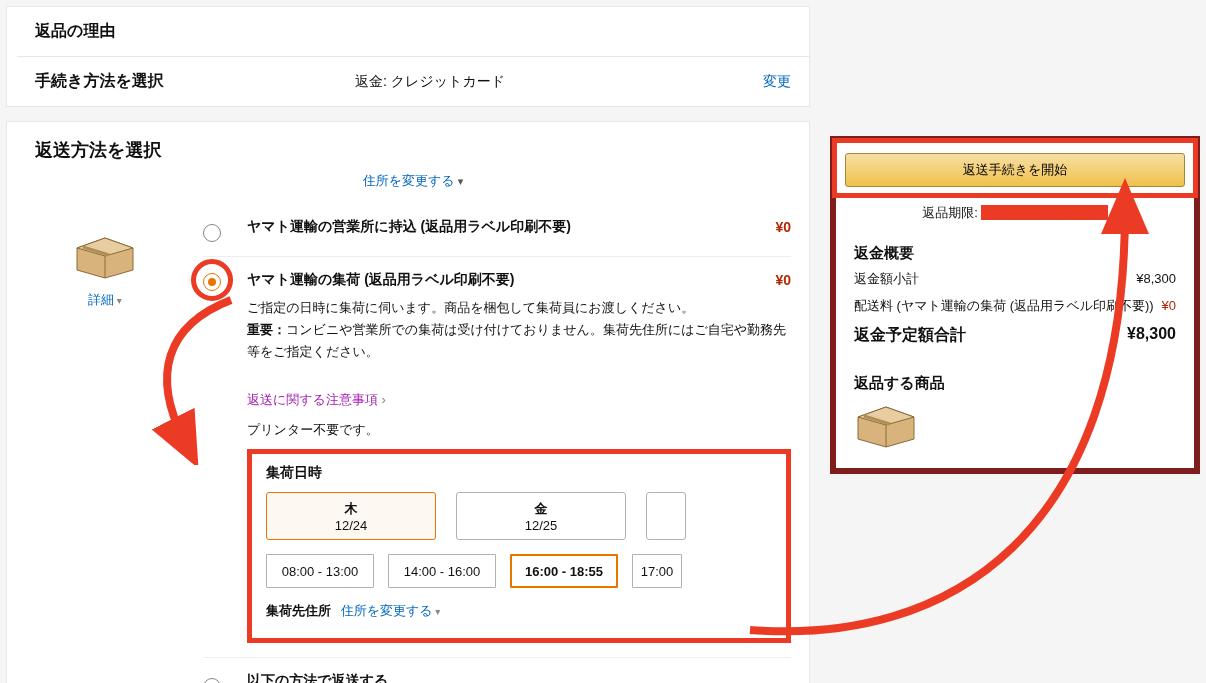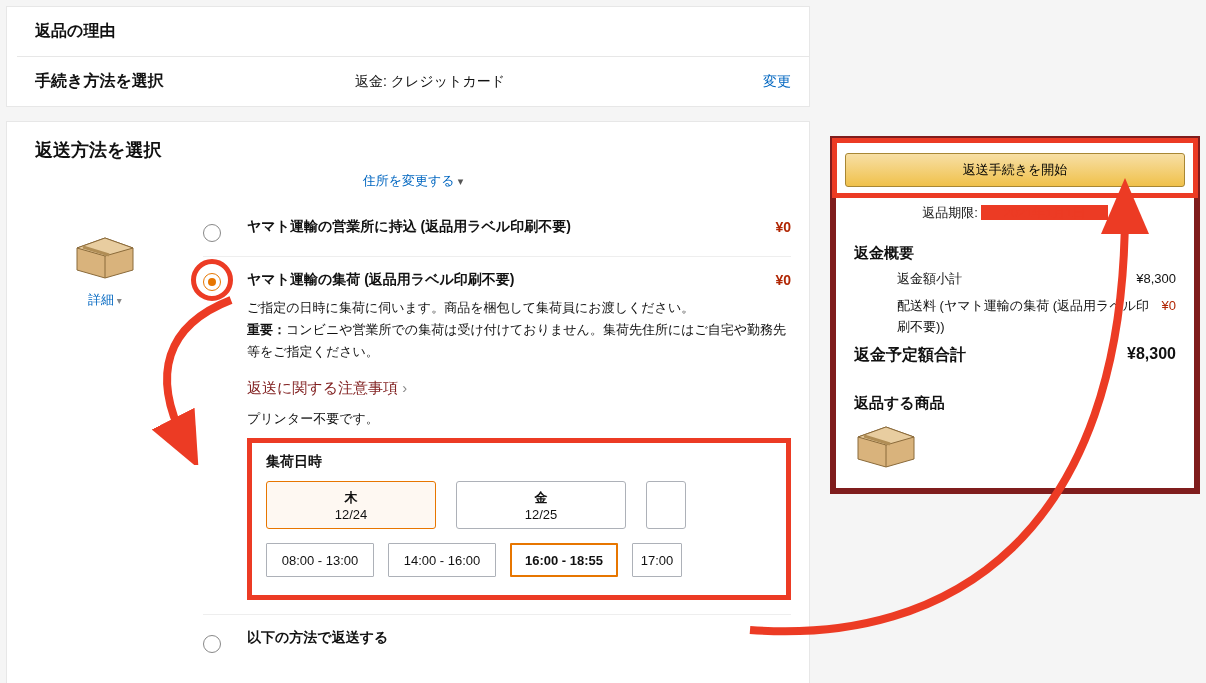--- a/index.html
+++ b/index.html
@@ -28,21 +28,21 @@
   .radio-outer.checked { border-color: #e77600; }
   .radio-outer.checked .dot { width: 8px; height: 8px; background: #e77600; border-radius: 50%; }
   .radio-highlight { position: absolute; left: -12px; top: -12px; width: 42px; height: 42px; border: 5px solid #ec3b24; border-radius: 50%; pointer-events: none; }
   .opt-body { flex: 1; }
   .opt-head { display: flex; align-items: center; }
   .opt-title { font-weight: bold; flex: 1; }
   .opt-price { color: #b12704; font-weight: bold; margin-left: 12px; }
   .opt-desc { font-size: 13px; line-height: 1.7; margin-top: 8px; }
   .opt-warn { font-size: 13px; line-height: 1.7; }
   .opt-warn b { font-weight: bold; }
-  .notice-link { color: #7f1d1d; font-size: 15px; margin-top: 16px; display: inline-block; cursor: pointer; }
+  .notice-link { color: #a21caf; font-size: 13px; margin-top: 28px; display: inline-block; cursor: pointer; }
   .notice-link::after { content: " \203A"; color: #888; }
   .printer { font-size: 13px; margin-top: 12px; }
   .pickup-box { border: 5px solid #ec3b24; margin-top: 10px; padding: 10px 14px 18px; }
   .pickup-title { font-weight: bold; font-size: 14px; margin-bottom: 10px; }
   .date-row, .time-row { display: flex; gap: 20px; overflow: hidden; }
   .date-btn { flex: 0 0 170px; height: 48px; border: 1px solid #adb1b8; border-radius: 3px; background: #fff; display: flex; flex-direction: column; align-items: center; justify-content: center; font-size: 13px; cursor: pointer; }
   .date-btn.selected { background: #fef8f2; border-color: #e77600; }
   .date-btn .dow { font-weight: bold; }
   .date-btn.partial { flex: 0 0 40px; border-left: 1px solid #adb1b8; }
   .time-row { margin-top: 14px; gap: 14px; }
@@ -54,21 +54,21 @@
   .addr-row .link { color: #0066c0; cursor: pointer; }
   .addr-row .link::after { content: " \25BE"; font-size: 10px; color: #888; }
 
   .side-card { background: #fff; border: 6px solid #7f1d1d; padding: 16px 18px; margin-top: 130px; }
   .start-wrap { border: 5px solid #ec3b24; padding: 10px 8px 6px; margin: -20px -22px 6px; }
   .start-btn { width: 100%; height: 34px; background: linear-gradient(#f7dfa5,#f0c14b); border: 1px solid #a88734; border-radius: 3px; font-size: 13px; cursor: pointer; }
   .deadline { text-align: center; font-size: 13px; color: #111; margin-top: 4px; position: relative; z-index: 1; }
   .deadline .obscured { background: #ec3b24; color: #ec3b24; padding: 0 22px; }
   .summary-title { font-weight: bold; font-size: 15px; margin-top: 22px; }
   .sum-row { display: flex; font-size: 13px; margin-top: 6px; line-height: 1.6; }
-  .sum-row .k { flex: 1; margin-left: 43px; }
+  .sum-row .k { flex: 1; }
   .sum-row .v { text-align: right; white-space: nowrap; }
   .sum-row.red .v { color: #b12704; }
   .sum-total { display: flex; font-weight: bold; font-size: 16px; margin-top: 8px; }
   .sum-total .k { flex: 1; }
   .items-title { font-weight: bold; font-size: 15px; margin-top: 28px; }
   .item-thumb { margin-top: 10px; }
 
   .box-svg { display: inline-block; }
 
   .arrow { position: absolute; pointer-events: none; z-index: 50; }
@@ -158,20 +158,24 @@
                     <span>12/25</span>
                   </div>
                   <div class="date-btn partial"></div>
                 </div>
                 <div class="time-row">
                   <div class="time-btn">08:00 - 13:00</div>
                   <div class="time-btn">14:00 - 16:00</div>
                   <div class="time-btn selected">16:00 - 18:55</div>
                   <div class="time-btn partial">17:00</div>
                 </div>
+                <div class="addr-row">
+                  <span class="lbl">集荷先住所</span>
+                  <span class="link">住所を変更する</span>
+                </div>
               </div>
             </div>
           </div>
 
           <div class="option" style="border-top:1px solid #eee; border-bottom:none;">
             <div class="radio-cell">
               <span class="radio-outer">
                   <span class="dot"></span>
                 </span>
             </div>

